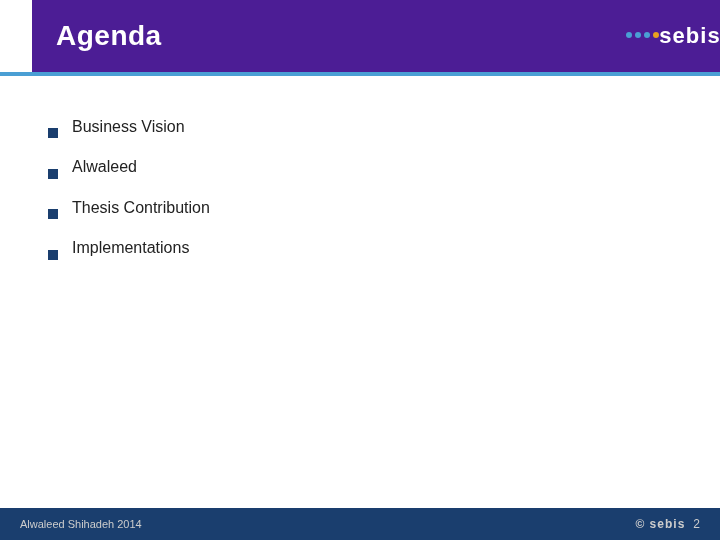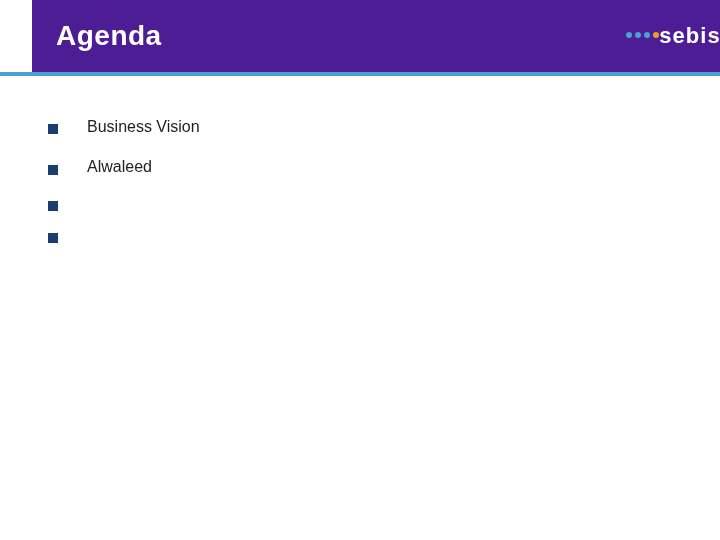--- a/index.html
+++ b/index.html
@@ -91,25 +91,24 @@
       padding: 32px 48px;
     }
 
     .agenda-list {
       list-style: none;
       margin-top: 8px;
     }
 
     .agenda-list li {
       display: flex;
-      align-items: center;
+      align-items: flex-end;
       margin-bottom: 18px;
       font-size: 16px;
       color: #222222;
-      gap: 15px;
     }
 
     .bullet {
       display: inline-block;
       width: 10px;
       height: 10px;
       background: #1a3e6e;
       margin-right: 14px;
       margin-top: 4px;
       flex-shrink: 0;
@@ -190,21 +189,30 @@
       <li>
         <span class="bullet"></span>
         <span class="item-text">Business Vision</span>
       </li>
       <li>
         <span class="bullet"></span>
         <span class="item-text">Alwaleed</span>
       </li>
       <li>
         <span class="bullet"></span>
-      </li>
-      <li>
-        <span class="bullet"></span>
+        <span class="item-text">Thesis Contribution</span>
+      </li>
+      <li>
+        <span class="bullet"></span>
+        <span class="item-text">Implementations</span>
       </li>
     </ul>
   </div>
 
+  <div class="footer">
+    <span class="footer-left">Alwaleed Shihadeh 2014</span>
+    <div class="footer-right">
+      <span class="footer-logo">© sebis</span>
+      <span class="footer-page">2</span>
+    </div>
+  </div>
 
 </div>
 
 </body></html>

